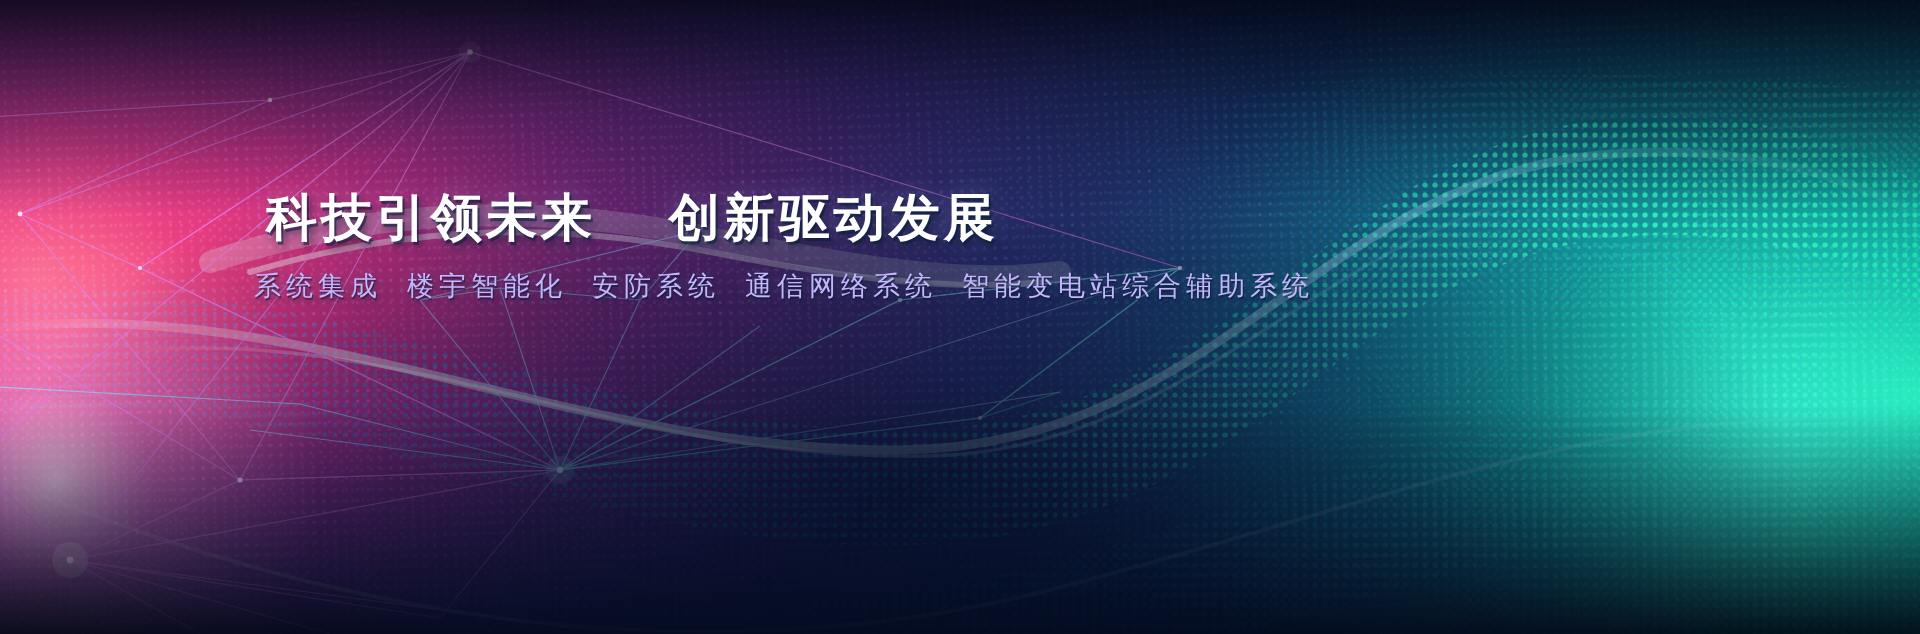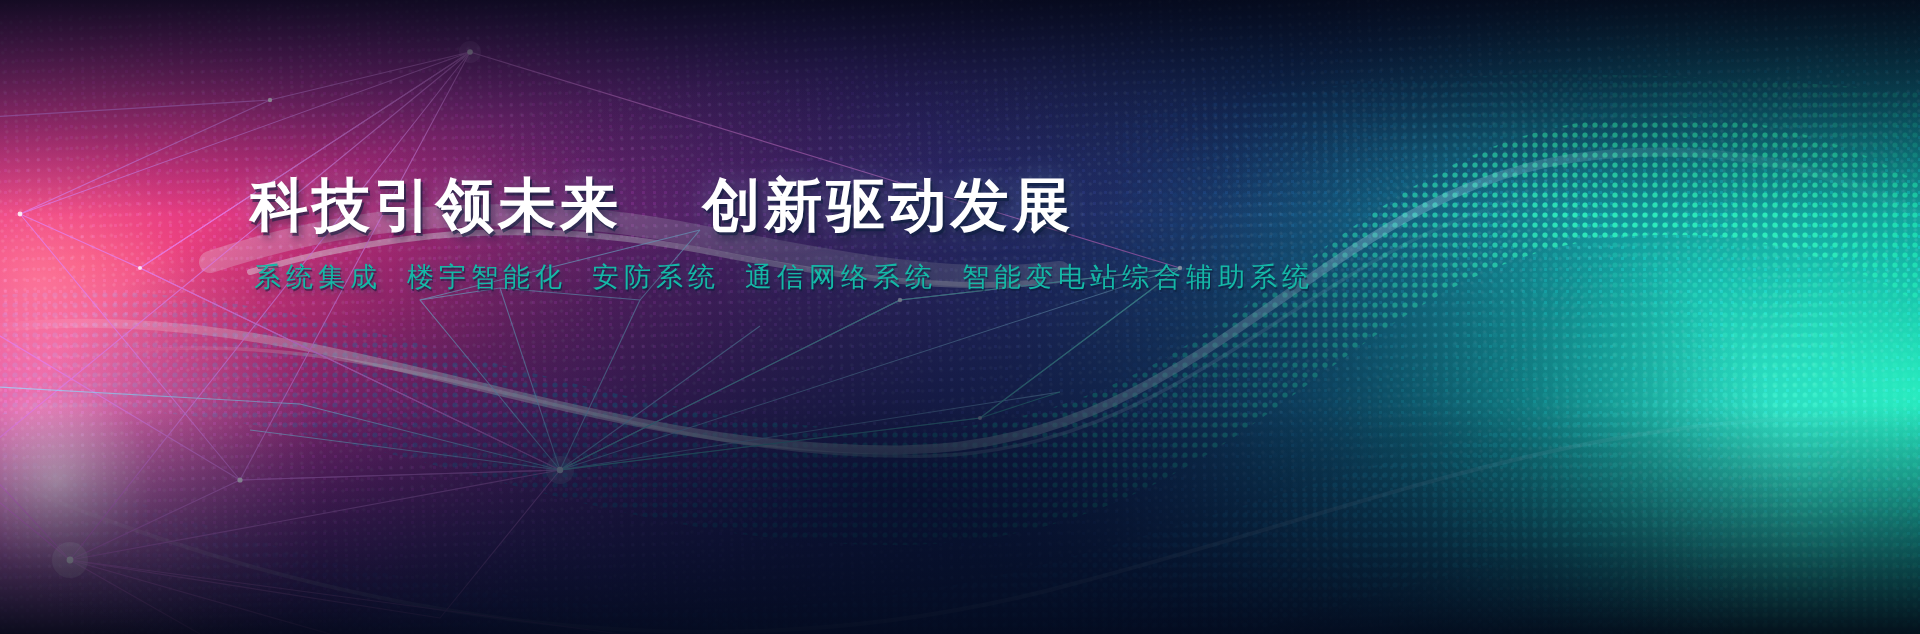--- a/index.html
+++ b/index.html
@@ -72,39 +72,39 @@
   svg.layer{overflow:visible;}
 
   
   .copy{
     position:absolute;
     left:250px;top:176px;
     width:1120px;
     z-index:40;
   }
   .headline{
-    margin:0;
-    font-size:58px;
+    margin:16px;
+    font-size:51px;
     line-height:1;
     font-weight:700;
     letter-spacing:4px;
     color:#ffffff;
     white-space:pre;
     text-shadow:
        2px 3px 0 rgba(10,30,60,.55),
        4px 6px 10px rgba(0,10,30,.55),
        0 0 26px rgba(160,220,255,.30);
   }
   .subline{
     margin:30px 0 0 4px;
     font-size:27px;
     line-height:1;
     font-weight:400;
     letter-spacing:5px;
-    color:#14b8a6;
+    color:#c4b5fd;
     white-space:pre;
     text-shadow:
        1px 2px 0 rgba(8,26,54,.5),
        2px 3px 7px rgba(0,12,34,.5),
        0 0 16px rgba(150,215,255,.25);
   }
 </style>
 </head>
 <body>
 

